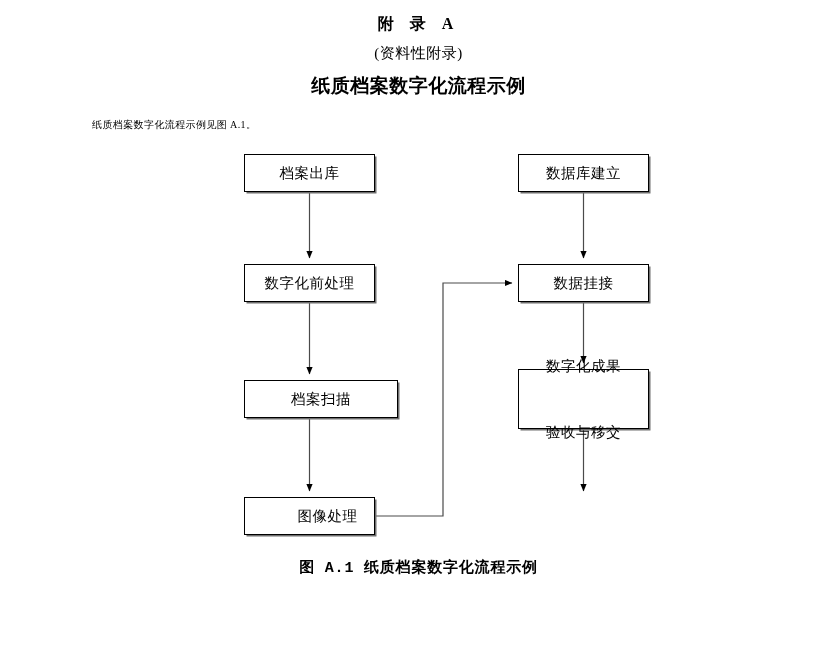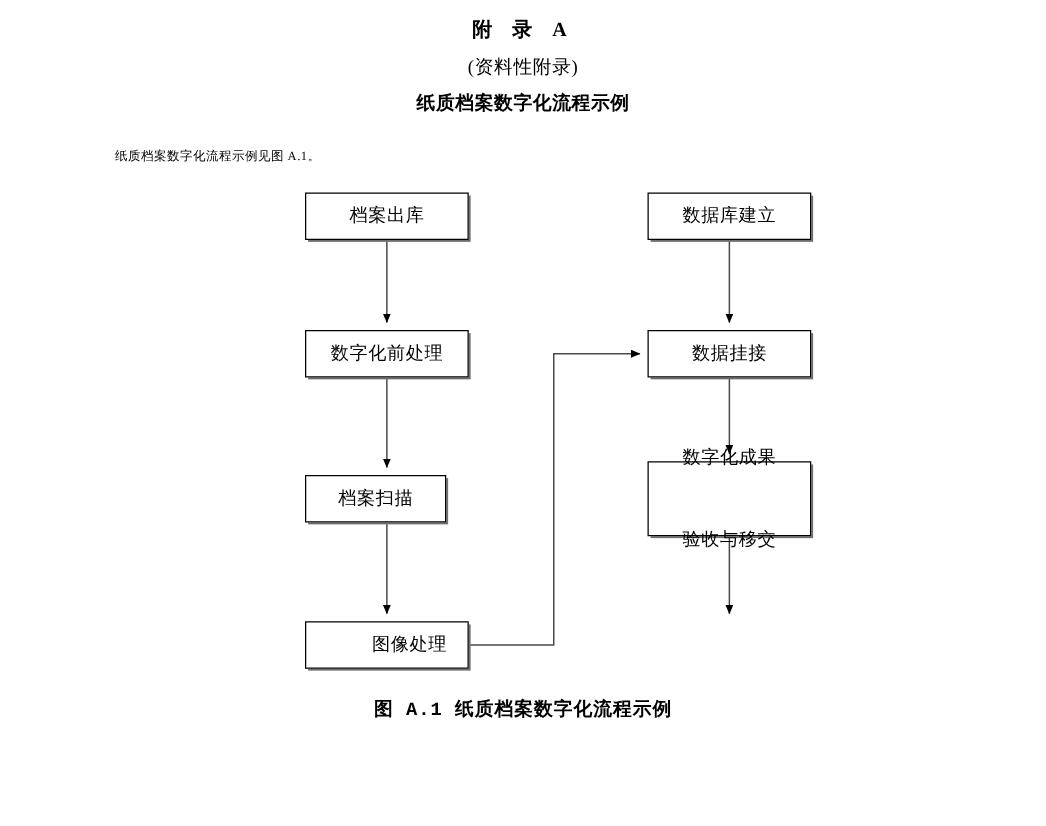--- a/index.html
+++ b/index.html
@@ -36,21 +36,21 @@
     letter-spacing: 6px;
   }
   #appendix-kind {
     top: 44px;
     font-size: 15px;
     letter-spacing: 0.5px;
     font-weight: normal;
   }
   #appendix-subject {
     top: 73px;
-    font-size: 15px;
+    font-size: 19px;
     letter-spacing: 0.5px;
   }
 
   #intro-paragraph {
     position: absolute;
     left: 92px;
     top: 118px;
     font-size: 10px;
     letter-spacing: 0.4px;
     white-space: nowrap;
@@ -146,21 +146,21 @@
   </svg>
 
   <div class="node" style="left:244px; top:154px; width:131px; height:38px;">
     <span class="lbl">档案出库</span>
   </div>
 
   <div class="node" style="left:244px; top:264px; width:131px; height:38px;justify-content:center;">
     <span class="lbl">数字化前处理</span>
   </div>
 
-  <div class="node" style="left:244px; top:380px; width:113px; height:38px;">
+  <div class="node" style="left:244px; top:380px; width:154px; height:38px;">
     <span class="lbl">档案扫描</span>
   </div>
 
   <div class="node" style="left:244px; top:497px; width:131px; height:38px;padding-left:36px;">
     <span class="lbl">图像处理</span>
   </div>
 
   <div class="node" style="left:518px; top:154px; width:131px; height:38px;">
     <span class="lbl">数据库建立</span>
   </div>

